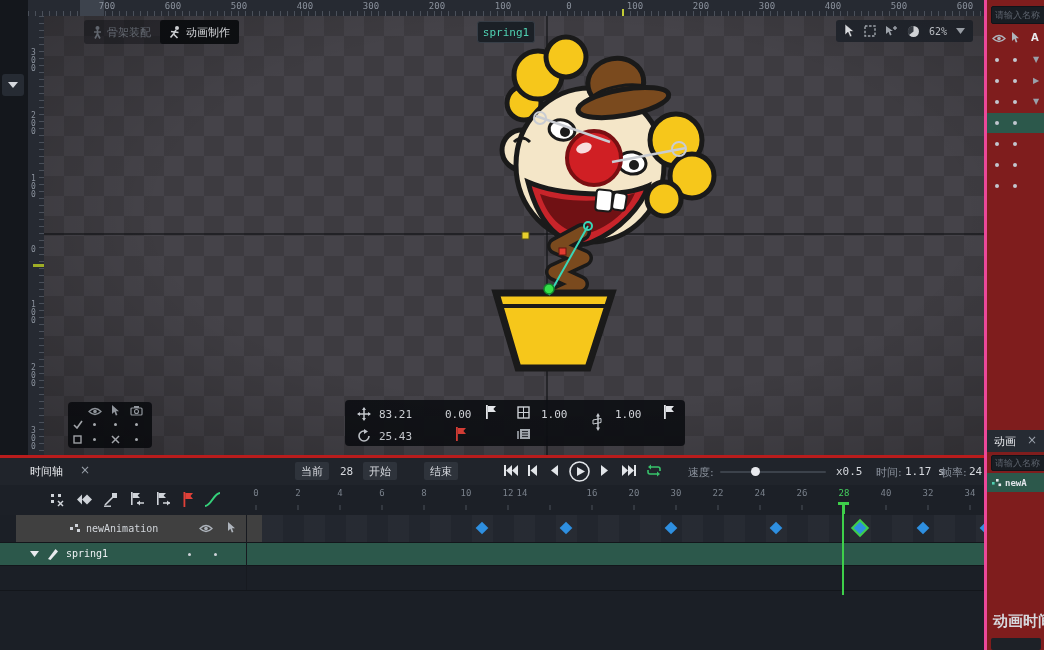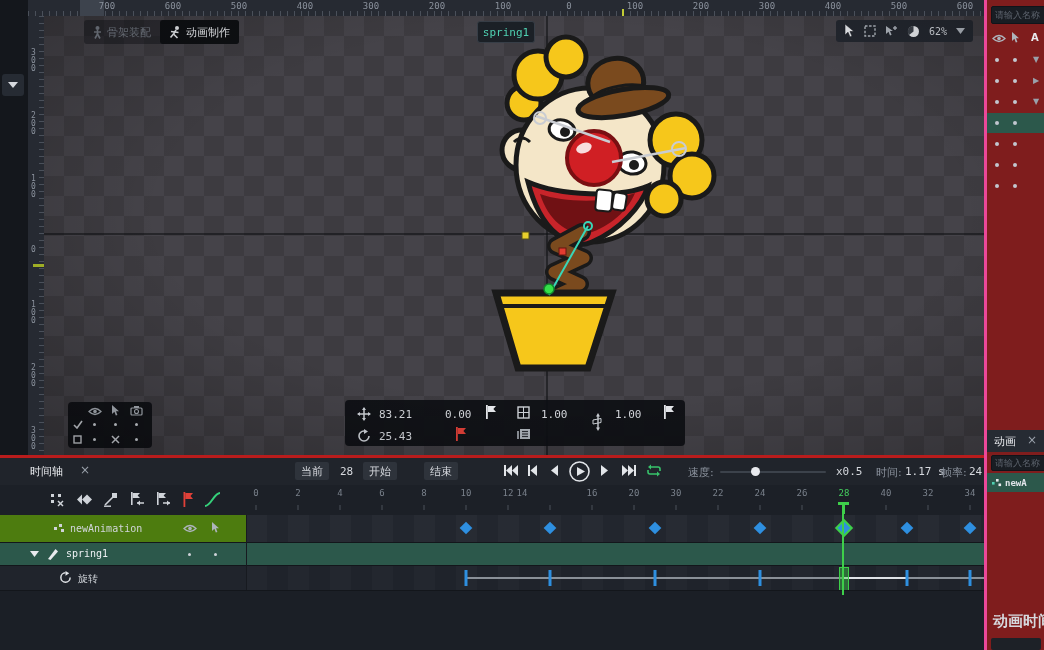--- a/index.html
+++ b/index.html
@@ -453,21 +453,21 @@
           <span class="ftick" style="left: 928px;"></span>
           <span class="flab" style="left: 970px;">34</span>
           <span class="ftick" style="left: 970px;"></span>
         </div>
       <div class="abs" style="left:838px;top:17px;width:11px;height:3px;background:#3ecf4a;"></div>
       <div class="abs" style="left:842px;top:20px;width:3px;height:9px;background:#3ecf4a;"></div>
     </div>
 
     <div class="abs" style="left:0;top:57px;width:984px;height:130px;">
 
-      <div class="abs" style="left:0;top:0;width:984px;height:27px;background:#4d7c0f;">
+      <div class="abs" style="left:16px;top:0;width:984px;height:27px;background:#404040;">
         <div class="abs" style="left:246px;top:0;width:738px;height:27px;background:#22262e;
              background-image:repeating-linear-gradient(90deg,rgba(255,255,255,0.025) 0 21px,rgba(0,0,0,0) 21px 42px);"></div>
         <svg class="abs" style="left:54px;top:9px;" width="11" height="9" viewBox="0 0 11 9">
           <rect x="0" y="3" width="3" height="3" fill="#cfd3d9"></rect>
             <rect x="5" y="0" width="3" height="3" fill="#cfd3d9"></rect>
             <rect x="7" y="5" width="3" height="3" fill="#cfd3d9"></rect>
         </svg>
         <span class="abs track-name" style="left:70px;top:8px;">newAnimation</span>
         <svg class="abs" style="left:183px;top:9px;" width="14" height="9" viewBox="0 0 14 9">
           <path d="M1 4.5 Q7 -1.5 13 4.5 Q7 10.5 1 4.5 Z" fill="none" stroke="#aeb4bc" stroke-width="1.3"></path>
@@ -494,40 +494,20 @@
           </svg>
         <svg class="abs" style="left:46px;top:4px;" width="13" height="13" viewBox="0 0 13 13">
           <path d="M2 12 L9.5 2 L12 4.5 L4.5 13 Z" fill="#e8eaee"></path>
         </svg>
         <span class="abs track-name" style="left:66px;top:5px;color:#eef1f4;">spring1</span>
         <span class="dot" style="left:188px;top:10px;"></span>
         <span class="dot" style="left:214px;top:10px;"></span>
       </div>
       <div class="trow-sep" style="top:50px;"></div>
 
-      <div class="abs" style="left:0;top:51px;width:984px;height:24px;background:#20242c;">
-        <div class="abs" style="left:246px;top:0;width:738px;height:24px;background:#1f232b;
-             background-image:repeating-linear-gradient(90deg,rgba(255,255,255,0.02) 0 21px,rgba(0,0,0,0) 21px 42px);"></div>
-        <svg class="abs" style="left:59px;top:5px;" width="13" height="13" viewBox="0 0 14 14">
-          <path d="M12 7 A5 5 0 1 1 7 2" fill="none" stroke="#e2e5e9" stroke-width="1.6"></path>
-            <polygon points="7,0 7,5 11,2.5" fill="#e2e5e9"></polygon>
-        </svg>
-        <span class="abs track-name" style="left:78px;top:6px;font-family:'DejaVu Sans',sans-serif;">旋转</span>
-        <div class="abs" style="left:466px;top:11px;width:518px;height:2px;background:#8a9098;"></div>
-        <div class="abs" style="left:844px;top:11px;width:63px;height:2px;background:#dfe3e8;"></div>
-        <div class="abs" id="rot-keys" style="left:0;top:0;width:984px;height:24px;">
-            <span class="kf-bar" style="left: 466px; top: 4px;"></span>
-            <span class="kf-bar" style="left: 550px; top: 4px;"></span>
-            <span class="kf-bar" style="left: 655px; top: 4px;"></span>
-            <span class="kf-bar" style="left: 760px; top: 4px;"></span>
-            <span class="kf-cur-block" style="left: 844px; top: 1px;"></span>
-            <span class="kf-bar" style="left: 907px; top: 4px;"></span>
-            <span class="kf-bar" style="left: 970px; top: 4px;"></span>
-          </div>
-      </div>
       <div class="trow-sep" style="top:75px;"></div>
       <div class="abs" style="left:246px;top:0;width:1px;height:75px;background:#171a20;"></div>
     </div>
 
     <div class="abs" style="left:842px;top:45px;width:2px;height:92px;background:#3ecf4a;"></div>
   </div>
 
   <div id="rightpanel" class="abs" style="left:984px;top:0;width:60px;height:650px;">
     <input class="rp-input" style="left: 4px; top: 6px; width: 50px; height: 16px;" placeholder="请输入名称">
     <div class="abs" style="left:0;top:28px;width:60px;height:20px;">

